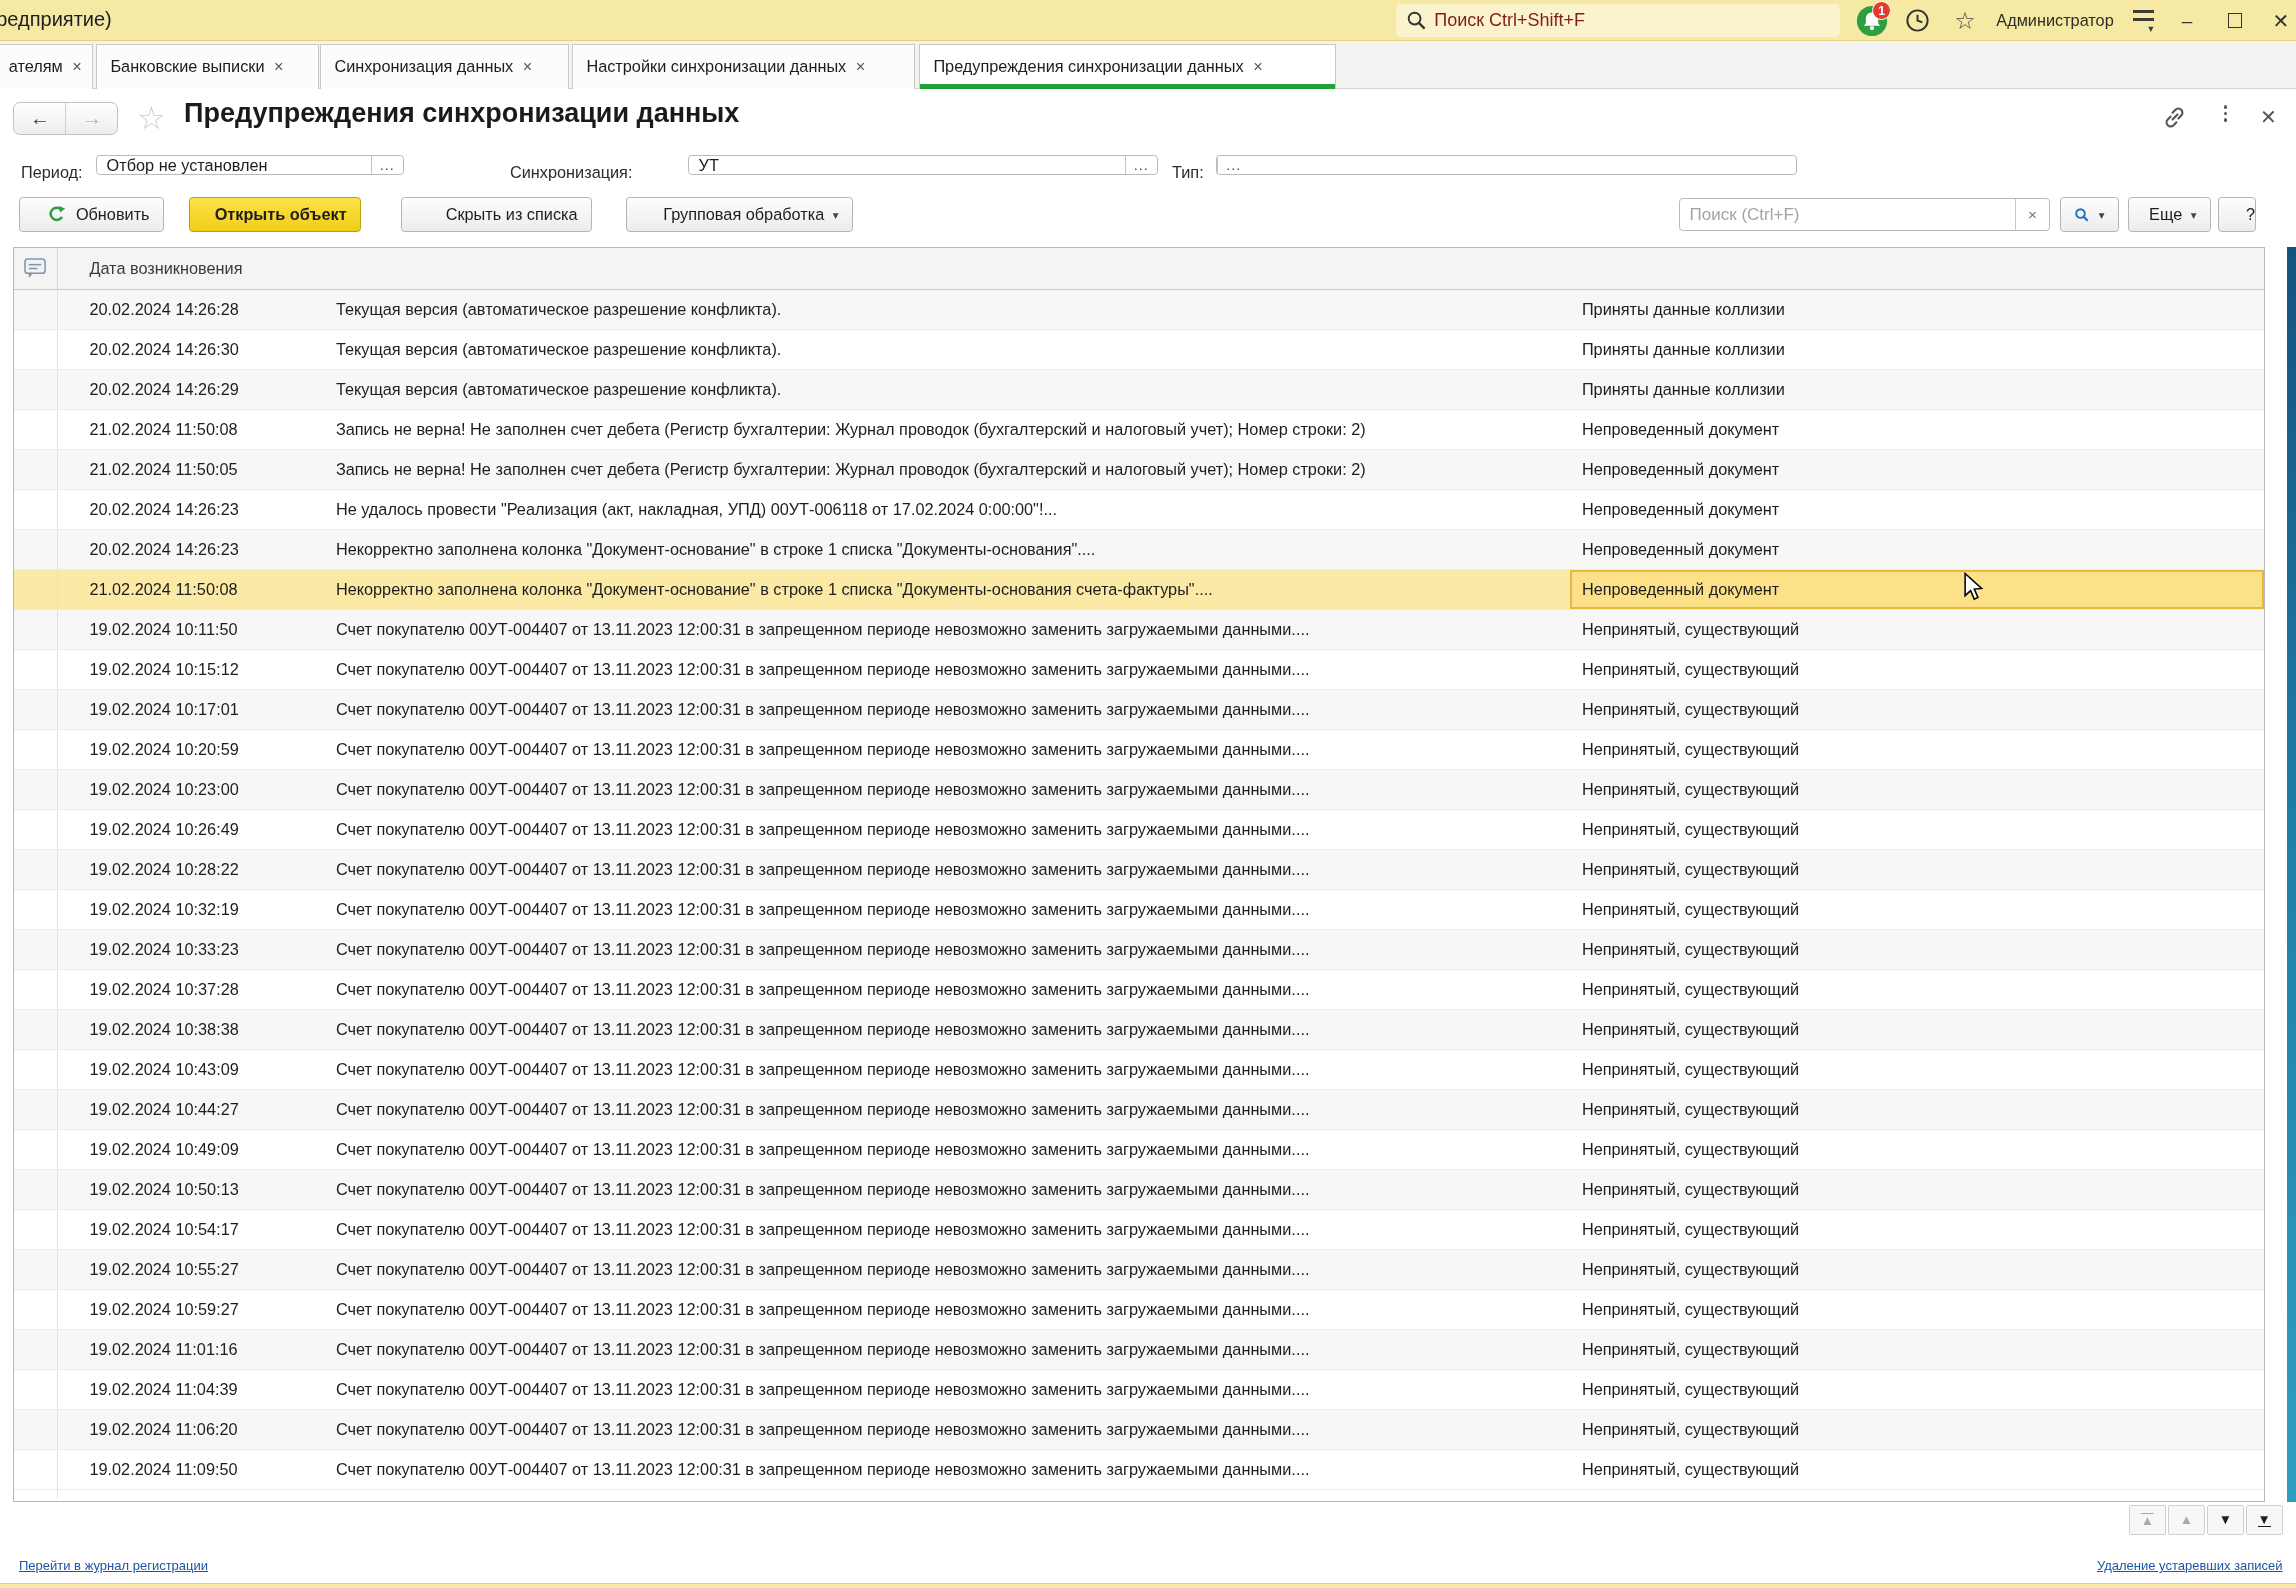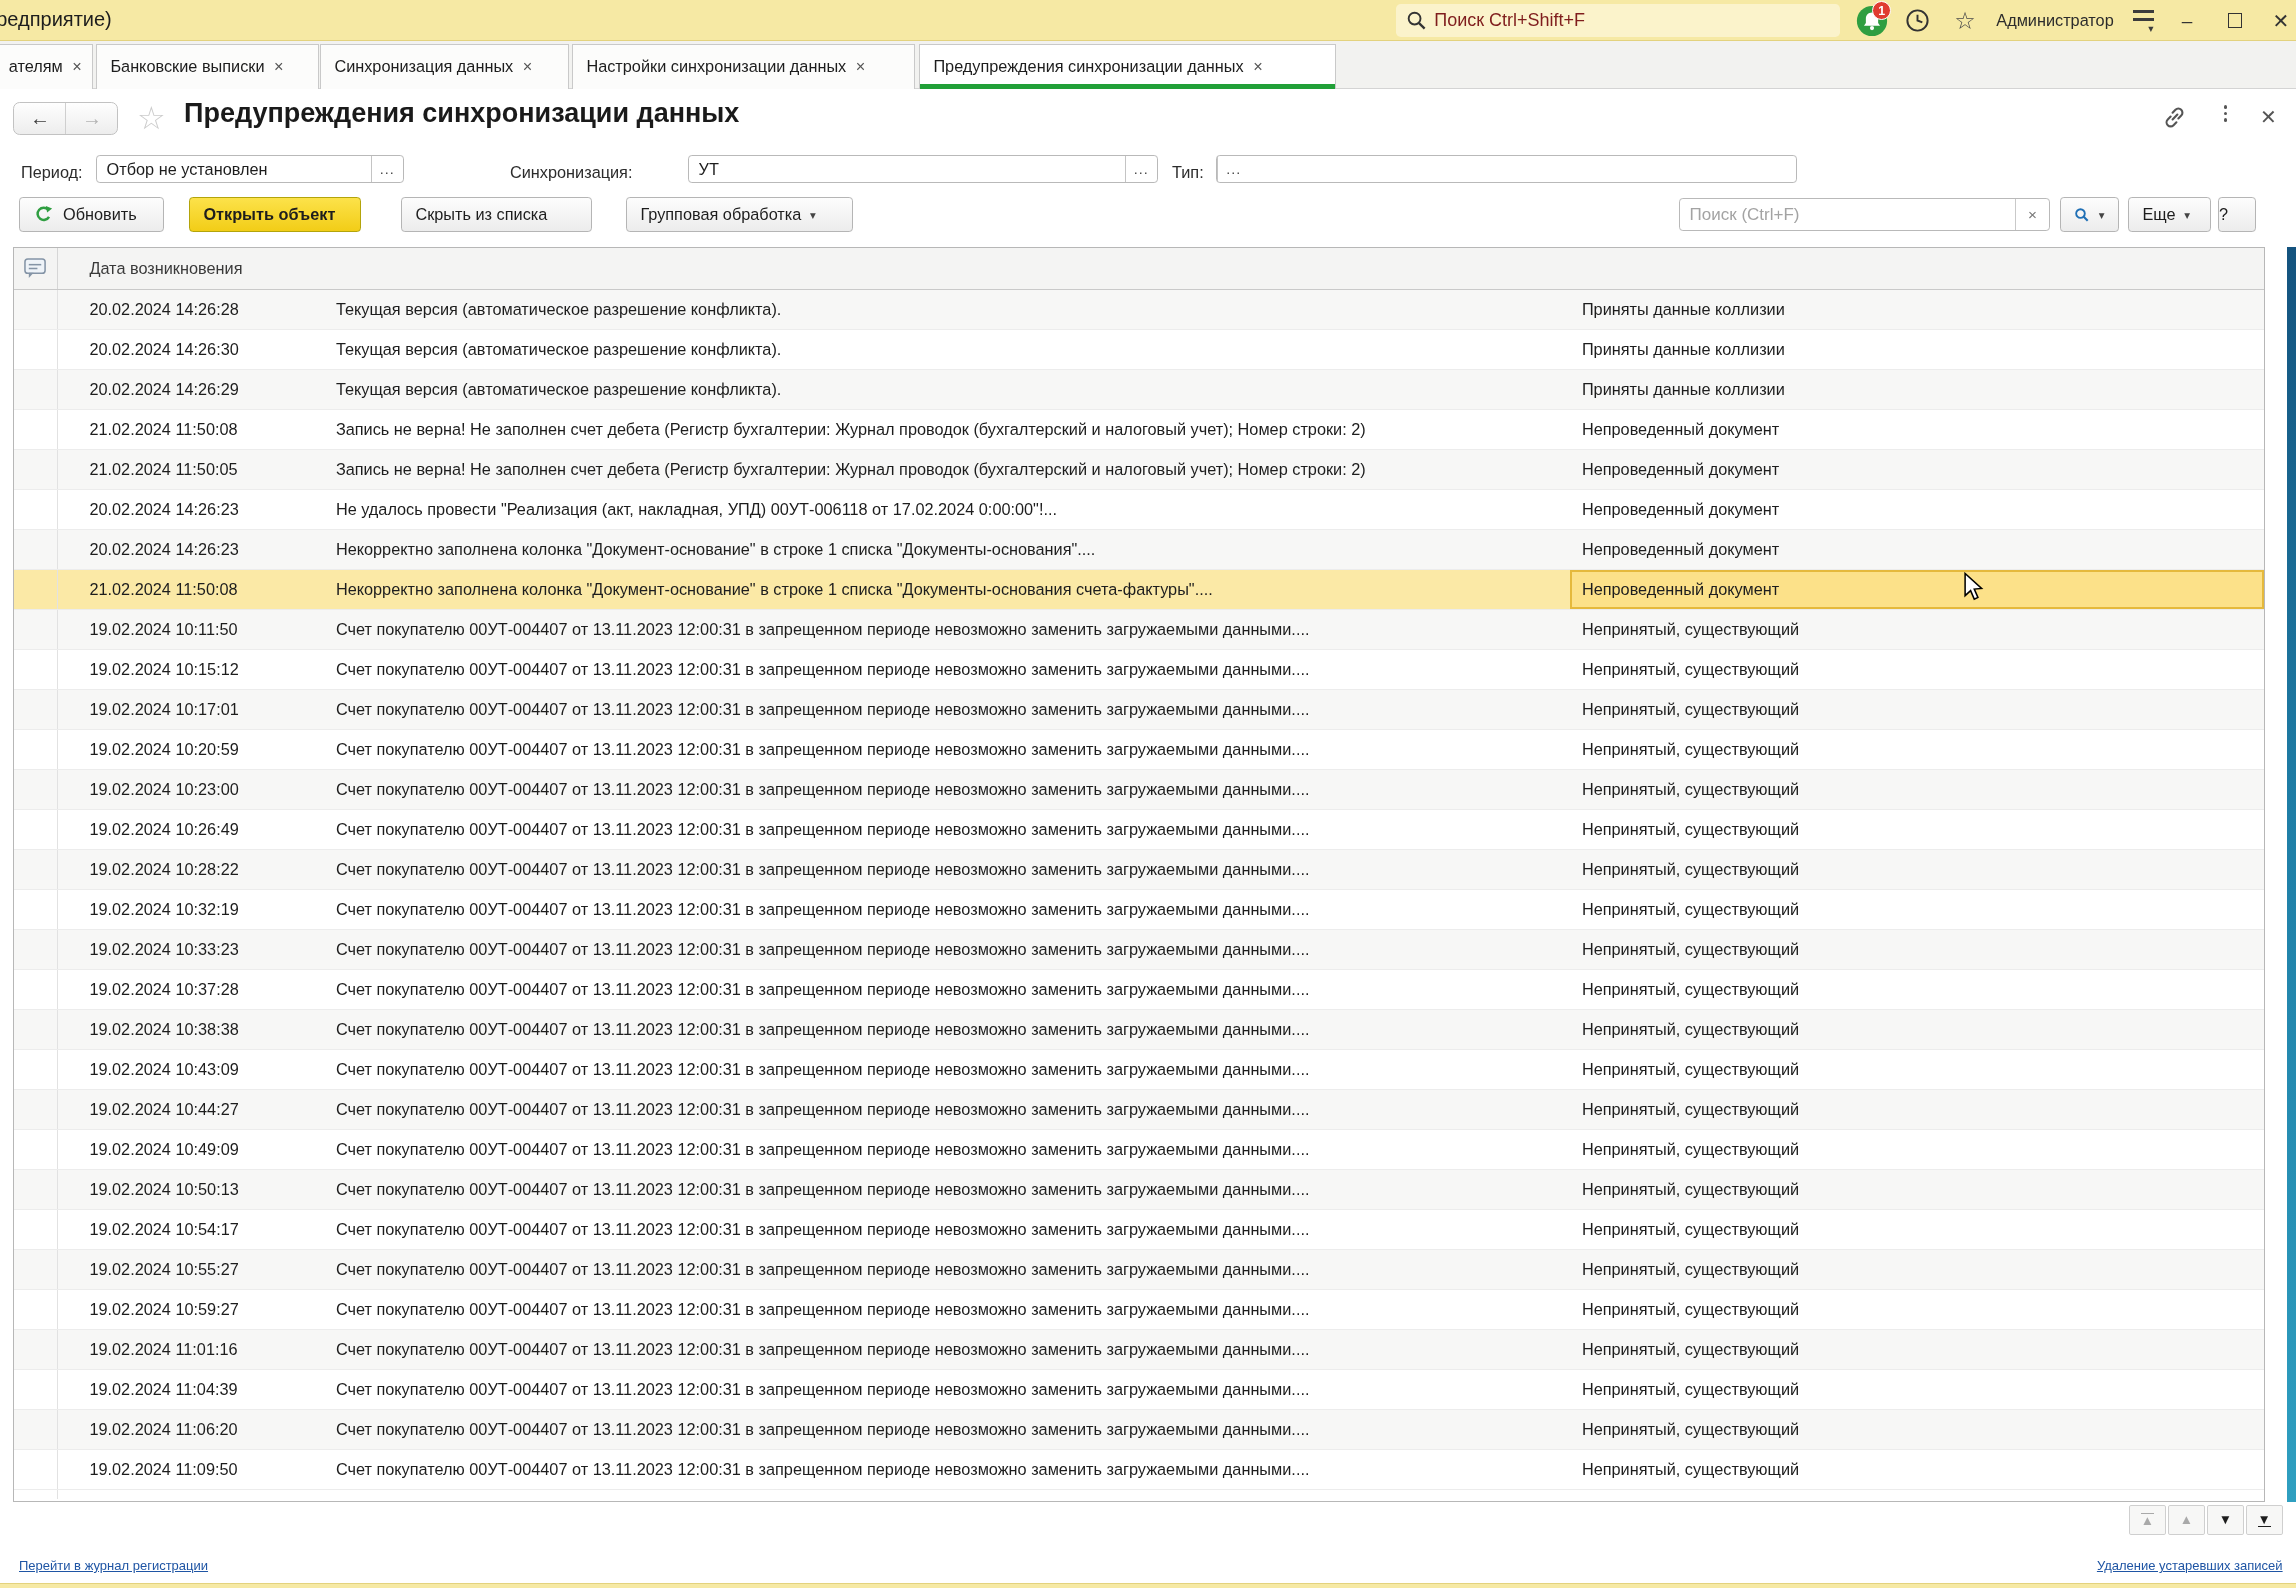--- a/index.html
+++ b/index.html
@@ -41,26 +41,26 @@
   .page-star { position:absolute; left:137px; top:99px; font-size:32px; color:#cccccc; }
   .page-title { position:absolute; left:184px; top:98px; font-size:27px; color:#1a1a1a; white-space:nowrap; }
   .pt-icons { position:absolute; top:105px; color:#555; }
   .pt-link { left:2162px; }
   .pt-dots { left:2216px; display:flex; flex-direction:column; gap:2.9px; align-items:center; width:19px; }
   .pt-dots i { width:3.8px; height:3.8px; background:#555; border-radius:50%; }
   .pt-close { left:2254px; font-size:20px; width:29px; text-align:center; }
 
   
   .f-label { position:absolute; top:163px; font-size:16.3px; color:#2c2c2c; }
-  .f-input { position:absolute; top:155px; height:28px; background:#fff; border:1px solid #b9b9b9; border-radius:3.8px; display:flex; }
+  .f-input { position:absolute; top:155px; height:20px; background:#fff; border:1px solid #b9b9b9; border-radius:3.8px; display:flex; }
   .f-input .val { flex:1; display:flex; align-items:center; padding:0 9.6px; font-size:16.3px; color:#1d1d1d; white-space:nowrap; overflow:hidden; }
   .f-input .dots { width:32.5px; border-left:1px solid #c4c4c4; display:flex; align-items:center; justify-content:center; font-size:14.3px; color:#444; letter-spacing:1px; }
 
   
-  .btn { position:absolute; top:197px; height:35px; background:linear-gradient(#fdfdfd,#ececec); border:1px solid #b5b5b5; border-radius:3.8px; display:flex; align-items:center; justify-content:flex-start; gap:8.6px; font-size:16.3px; color:#1d1d1d; padding:0 13.4px; white-space:nowrap; }
+  .btn { position:absolute; top:197px; height:35px; background:linear-gradient(#fdfdfd,#ececec); border:1px solid #b5b5b5; border-radius:3.8px; display:flex; align-items:center; justify-content:flex-end; gap:8.6px; font-size:16.3px; color:#1d1d1d; padding:0 13.4px; white-space:nowrap; }
   .btn .caret { font-size:11.5px; color:#444; }
   .btn.primary { background:linear-gradient(#fce24a,#f2cd17); border-color:#b3a40b; font-weight:bold; }
   .t-search { position:absolute; left:1679px; top:198px; width:371px; height:33px; background:#fff; border:1px solid #b9b9b9; border-radius:3.8px; display:flex; }
   .t-search .ph { flex:1; display:flex; align-items:center; padding:0 9.6px; color:#a3a3a3; font-size:17px; }
   .t-search .clr { width:34px; border-left:1px solid #c9c9c9; display:flex; align-items:center; justify-content:center; color:#777; font-size:15.3px; }
 
   
   .table { position:absolute; left:13.4px; top:247px; width:2252px; height:1255px; border:1px solid #b7b7b7; background:#fff; }
   .thead { height:42px; background:#f4f4f3; border-bottom:1px solid #c9c9c9; display:grid; grid-template-columns:44px 266px 1246px 1fr; }
   .thead .th { display:flex; align-items:center; font-size:16.3px; color:#3a3a3a; border-right:1px solid #d6d6d6; position:relative; }

